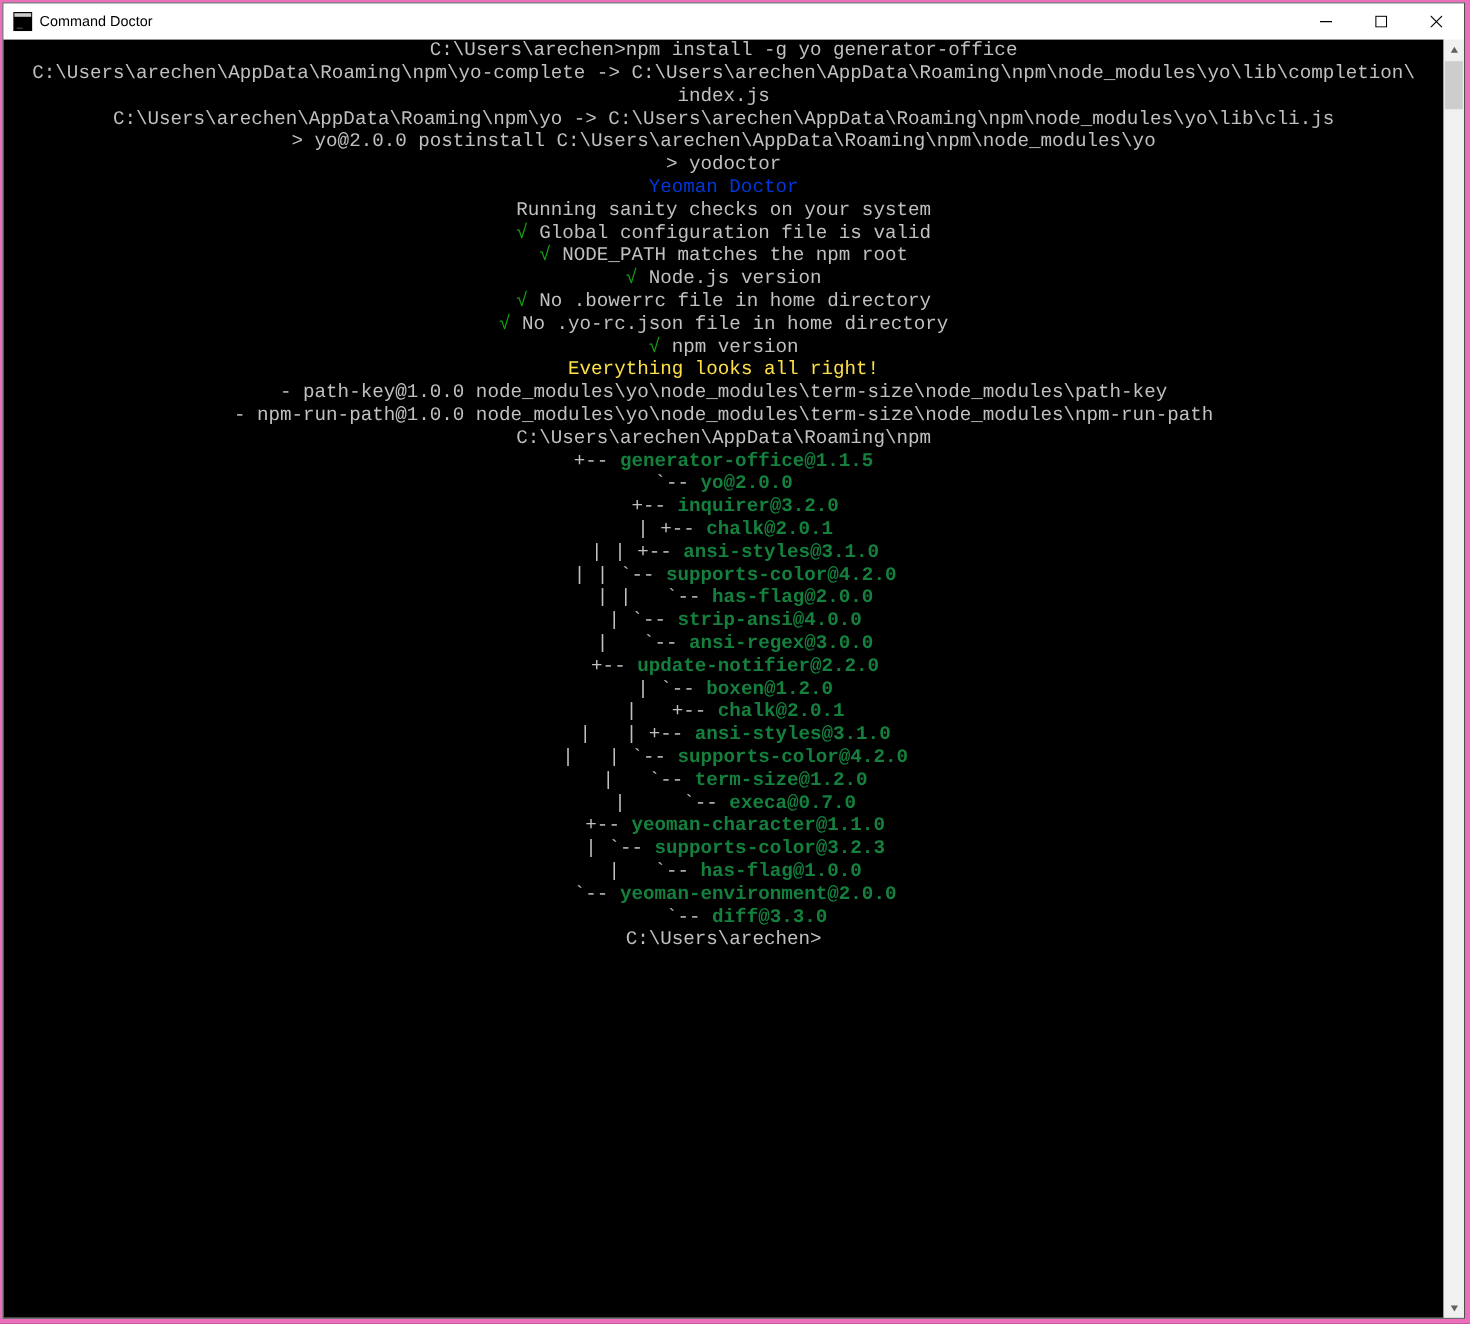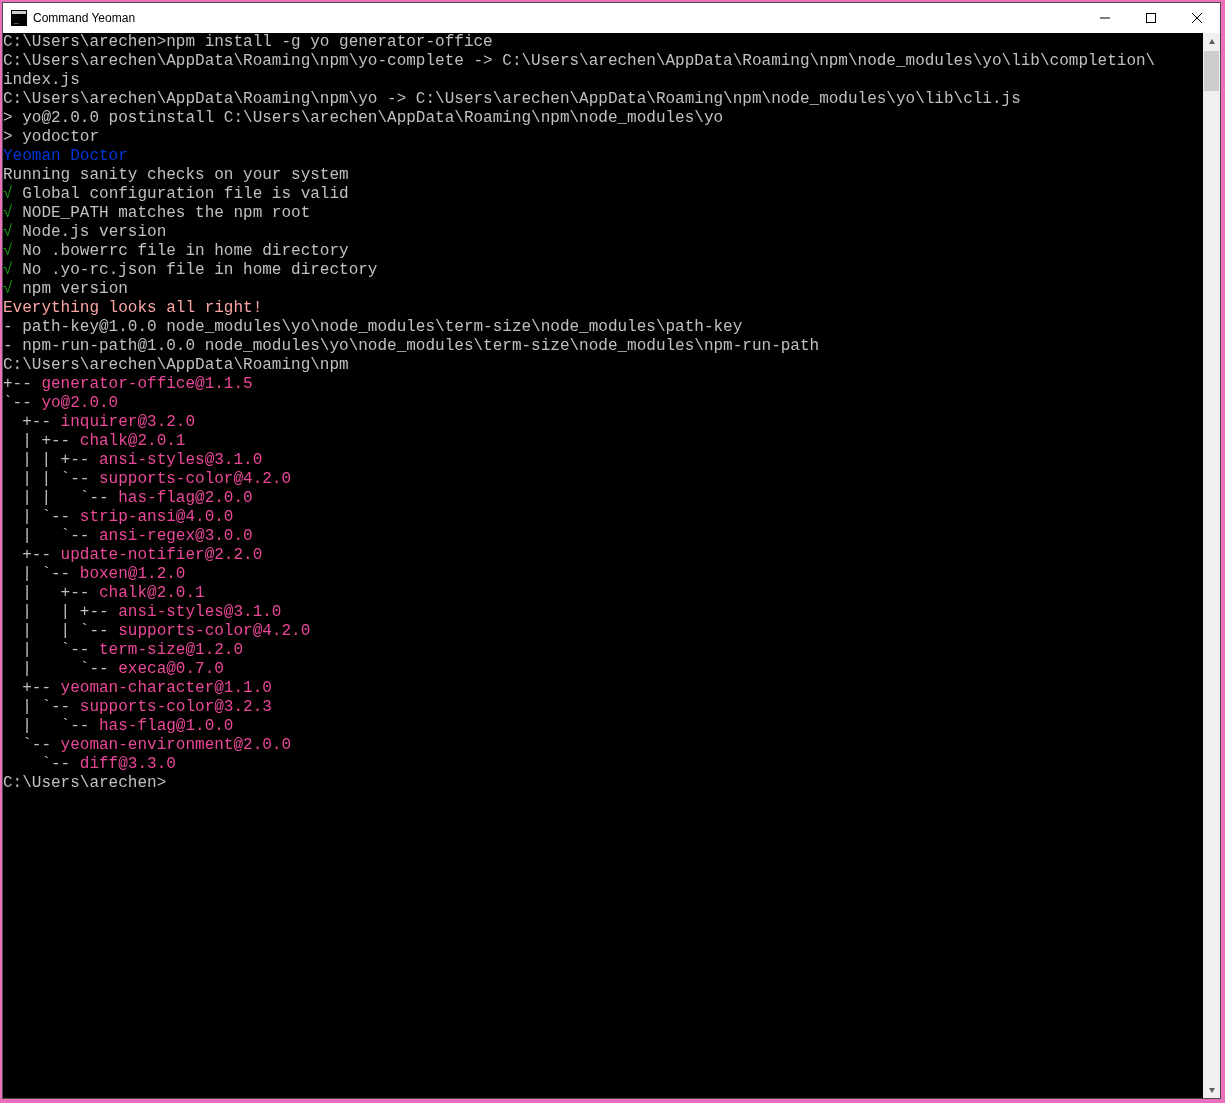--- a/index.html
+++ b/index.html
@@ -61,20 +61,21 @@
   .console {
     flex: 1 1 auto;
     background: #000000;
     color: #c0c0c0;
     font-family: "NSimSun","SimSun","Consolas","Courier New",monospace;
     font-size: 16px;
     line-height: 19px;
     white-space: pre;
     padding: 0;
     overflow: hidden;
+    text-align: center;
   }
   .scrollbar {
     width: 17px;
     background: #f0f0f0;
     position: relative;
   }
   .scroll-up, .scroll-down {
     position: absolute;
     left: 0; width: 17px; height: 17px;
     display: flex; align-items: center; justify-content: center;
@@ -82,37 +83,37 @@
   }
   .scroll-up { top: 0; }
   .scroll-down { bottom: 0; }
   .scroll-thumb {
     position: absolute;
     left: 1px; width: 15px;
     background: #cdcdcd;
   }
   .gray  { color: #c0c0c0; }
   .green { color: #13a10e; }
-  .bgreen{ color: #fca5a5; }
-  .olive { color: #ec4899; }
+  .bgreen{ color: #fde047; }
+  .olive { color: #15803d; font-weight: bold; }
   .blue  { color: #0037da; }
 </style>
 </head>
 <body>
 
 <div class="frame">
   <div class="titlebar">
     <span class="icon">
       <svg viewBox="0 0 16 16">
           <rect x="0" y="0" width="16" height="16" fill="#000"></rect>
           <rect x="1" y="1" width="14" height="3" fill="#ccc"></rect>
           <text x="3" y="12" font-size="8" fill="#ccc" font-family="monospace">_</text>
         </svg>
     </span>
-    <span class="title">Command Yeoman</span>
+    <span class="title">Command Doctor</span>
     <span class="spacer"></span>
     <span class="winbtn">
       <svg viewBox="0 0 10 10">
           <line x1="0" y1="5" x2="10" y2="5" stroke="currentColor" stroke-width="1"></line>
         </svg>
     </span>
     <span class="winbtn">
       <svg viewBox="0 0 10 10">
           <rect x="0.5" y="0.5" width="9" height="9" fill="none" stroke="currentColor" stroke-width="1"></rect>
         </svg>

